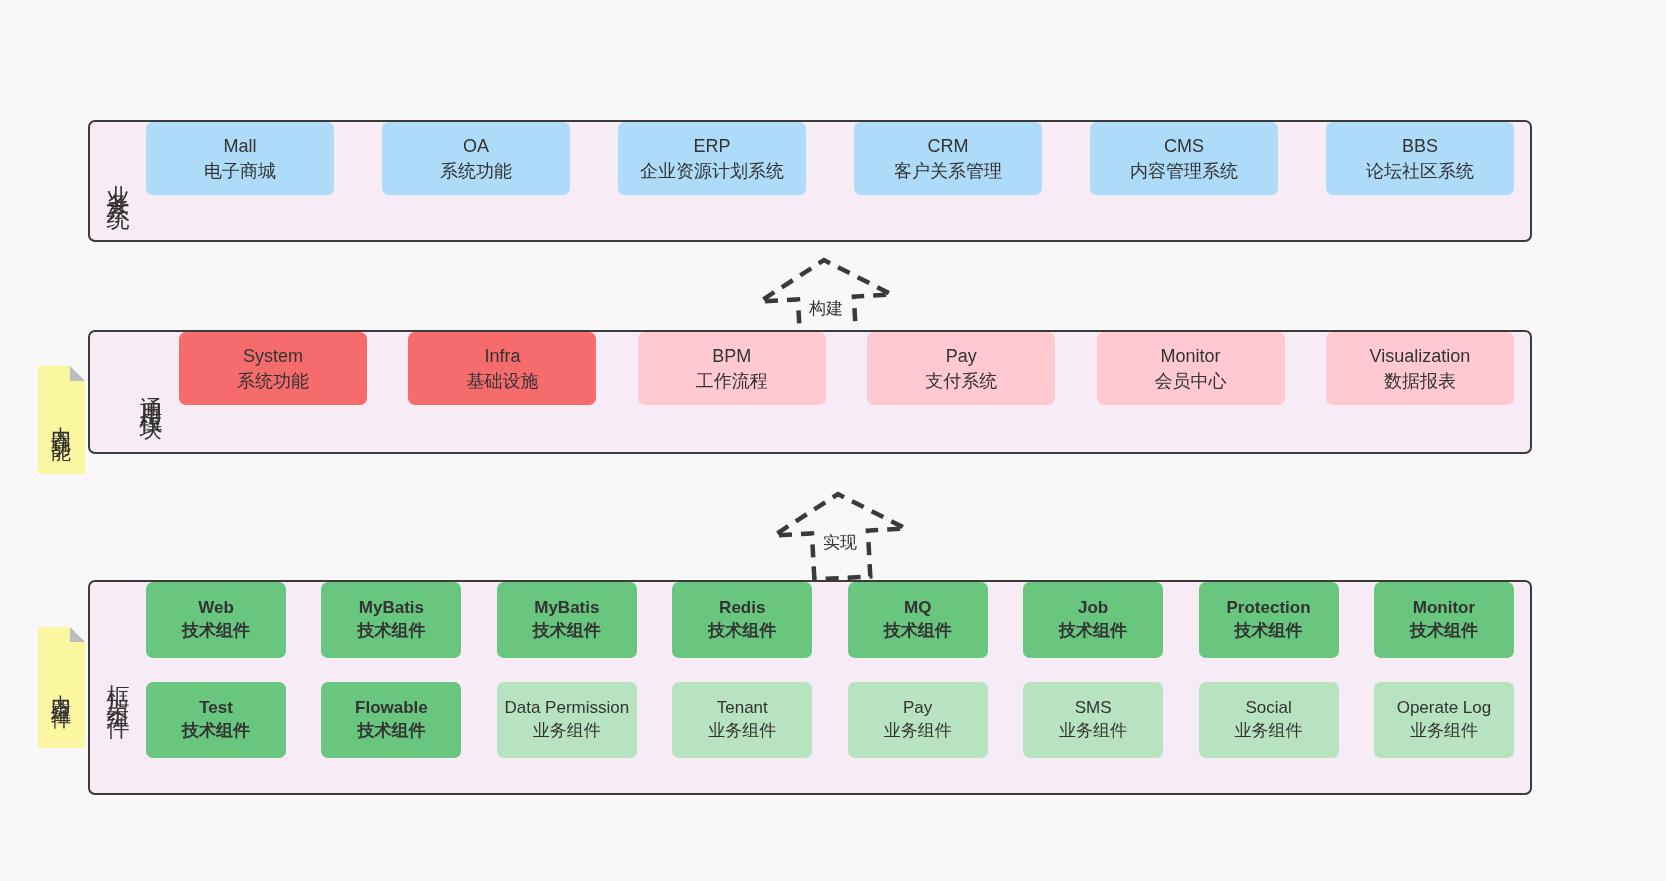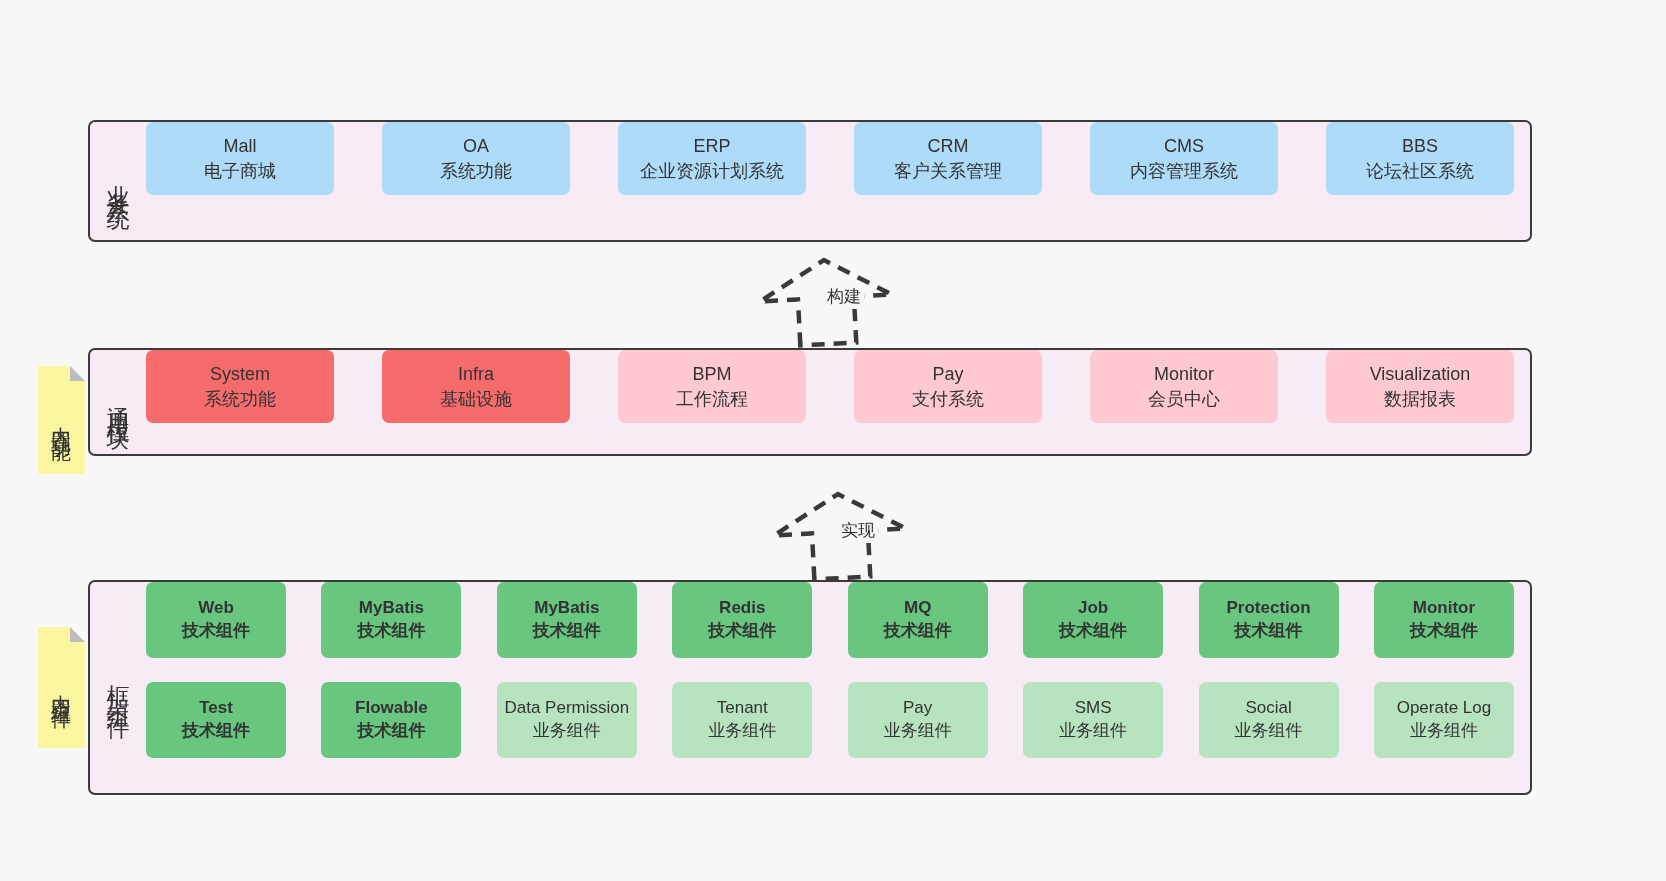--- a/index.html
+++ b/index.html
@@ -7,21 +7,21 @@
     --blue:#aedbf8; --red:#f66c6c; --pink:#ffc9d2; --green:#68c67e;
     --lgreen:#b7e3c1; --note:#fbf7a0; --fold:#bdbdbd; --arrow:#3a3a3a;
   }
   *{margin:0;padding:0;box-sizing:border-box;}
   body{font-family:"Liberation Sans",sans-serif;background:var(--page-bg);}
   .canvas{position:relative;width:1666px;height:881px;background:var(--page-bg);overflow:hidden;}
 
   .layer{position:absolute;left:88px;width:1444px;background:var(--container-bg);
          border:2px solid var(--border);border-radius:7px;display:flex;}
   #layer-business{top:120px;height:122px;}
-  #layer-modules{top:348px;height:108px;}
+  #layer-modules{top:330px;height:124px;padding-left:33px;}
   #layer-components{top:580px;height:215px;}
 
   .label-wrap{width:56px;display:flex;align-items:center;justify-content:center;}
   .v-text{writing-mode:vertical-rl;text-orientation:upright;color:var(--text);
           font-size:23px;letter-spacing:7px;line-height:1;}
   #layer-components .v-text{letter-spacing:11px;}
 
   .box-area{flex:1;display:flex;flex-direction:column;justify-content:flex-start;
             gap:24px;padding-right:16px;}
   .box-row{display:flex;justify-content:space-between;}
@@ -30,22 +30,22 @@
   .box.size-wide{width:188px;height:73px;font-size:18px;}
   .box.size-narrow{width:140px;height:76px;font-size:17px;}
   .box.blue{background:var(--blue);}  .box.red{background:var(--red);}
   .box.pink{background:var(--pink);}  .box.green{background:var(--green);font-weight:bold;}
   .box.light_green{background:var(--lgreen);}
 
   .arrow{position:absolute;width:150px;height:95px;}
   #arrow-build{left:751px;top:252px;}
   #arrow-implement{left:765px;top:486px;text-decoration:underline;}
   .arrow svg{position:absolute;inset:0;transform:rotate(-3deg);}
-  .arrow-label{position:absolute;left:50%;top:32px;transform:translateX(-50%);
-               background:var(--page-bg);padding:1px 3px;font-size:17px;color:var(--text);margin-left:18px;}
+  .arrow-label{position:absolute;left:50%;top:44px;transform:translateX(-50%);
+               background:var(--page-bg);padding:1px 3px;font-size:17px;color:var(--text);}
 
   .note{position:absolute;left:38px;width:47px;background:var(--note);}
   #note-features{top:366px;height:108px;}
   #note-components{top:627px;height:121px;}
   .note .fold{position:absolute;top:0;right:0;width:0;height:0;border-style:solid;
               border-width:0 15px 15px 0;
               border-color:var(--page-bg) var(--page-bg) var(--fold) var(--fold);}
   .note .note-text{position:absolute;left:50%;top:50%;transform:translate(-50%,-46%);
               writing-mode:vertical-rl;text-orientation:upright;font-size:20px;
               letter-spacing:5px;color:var(--text);line-height:1;}

